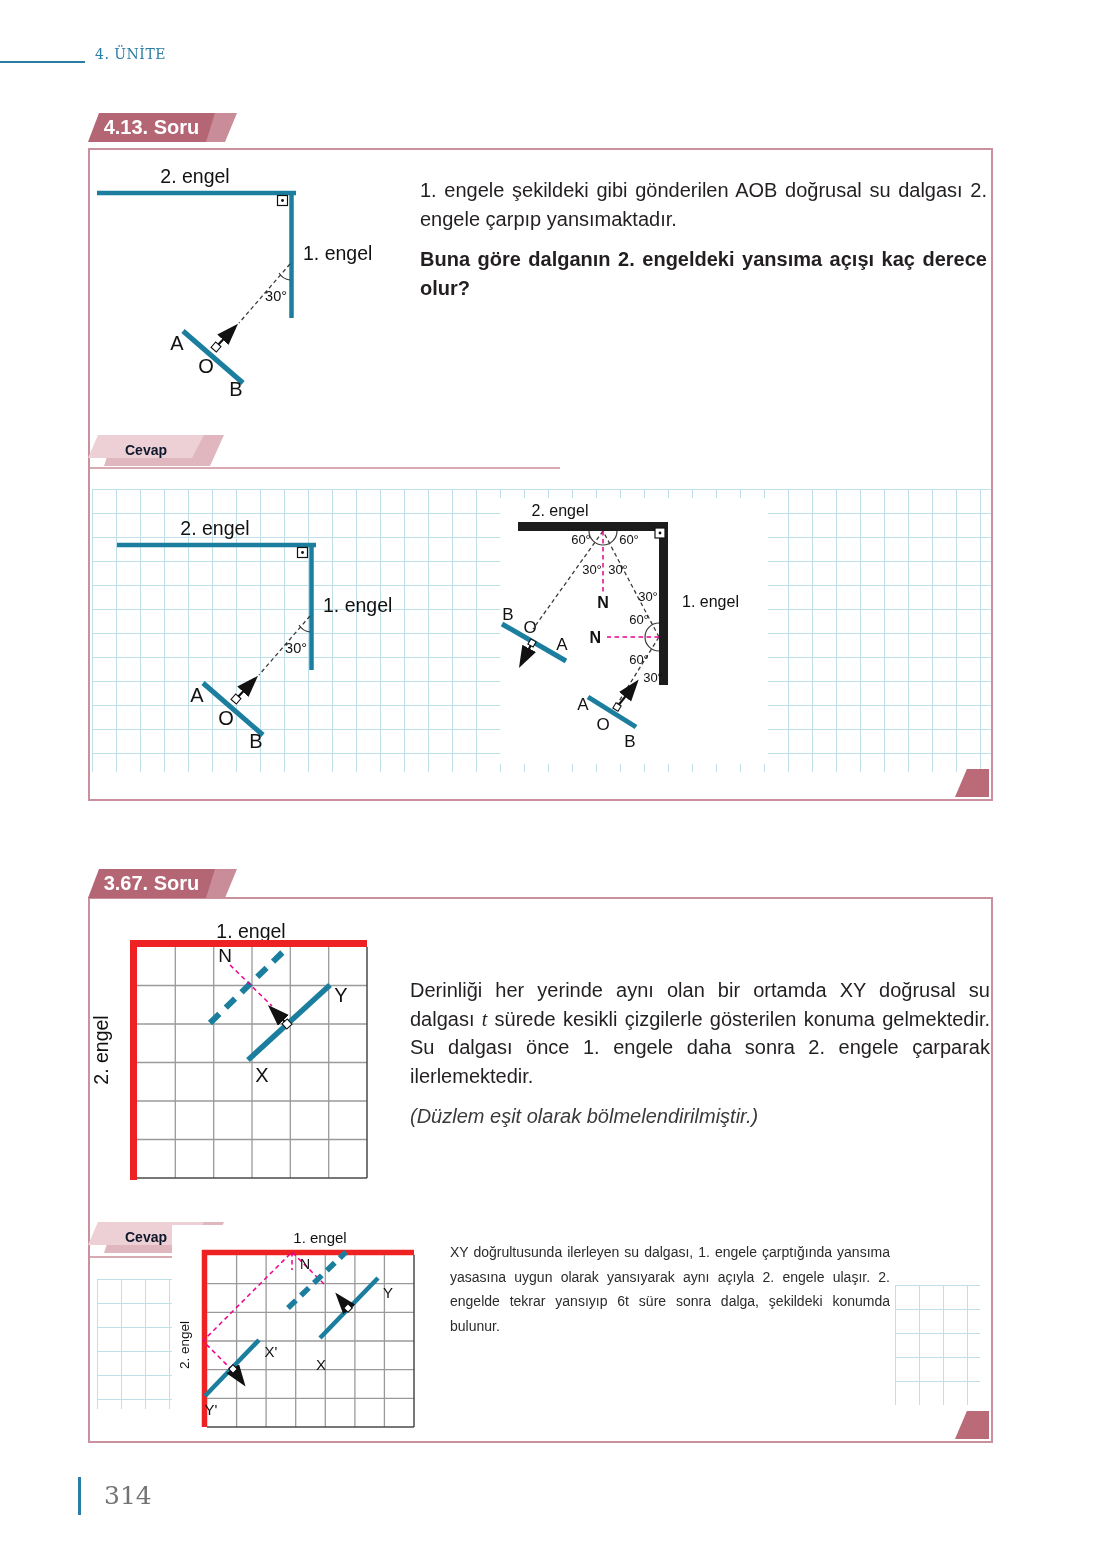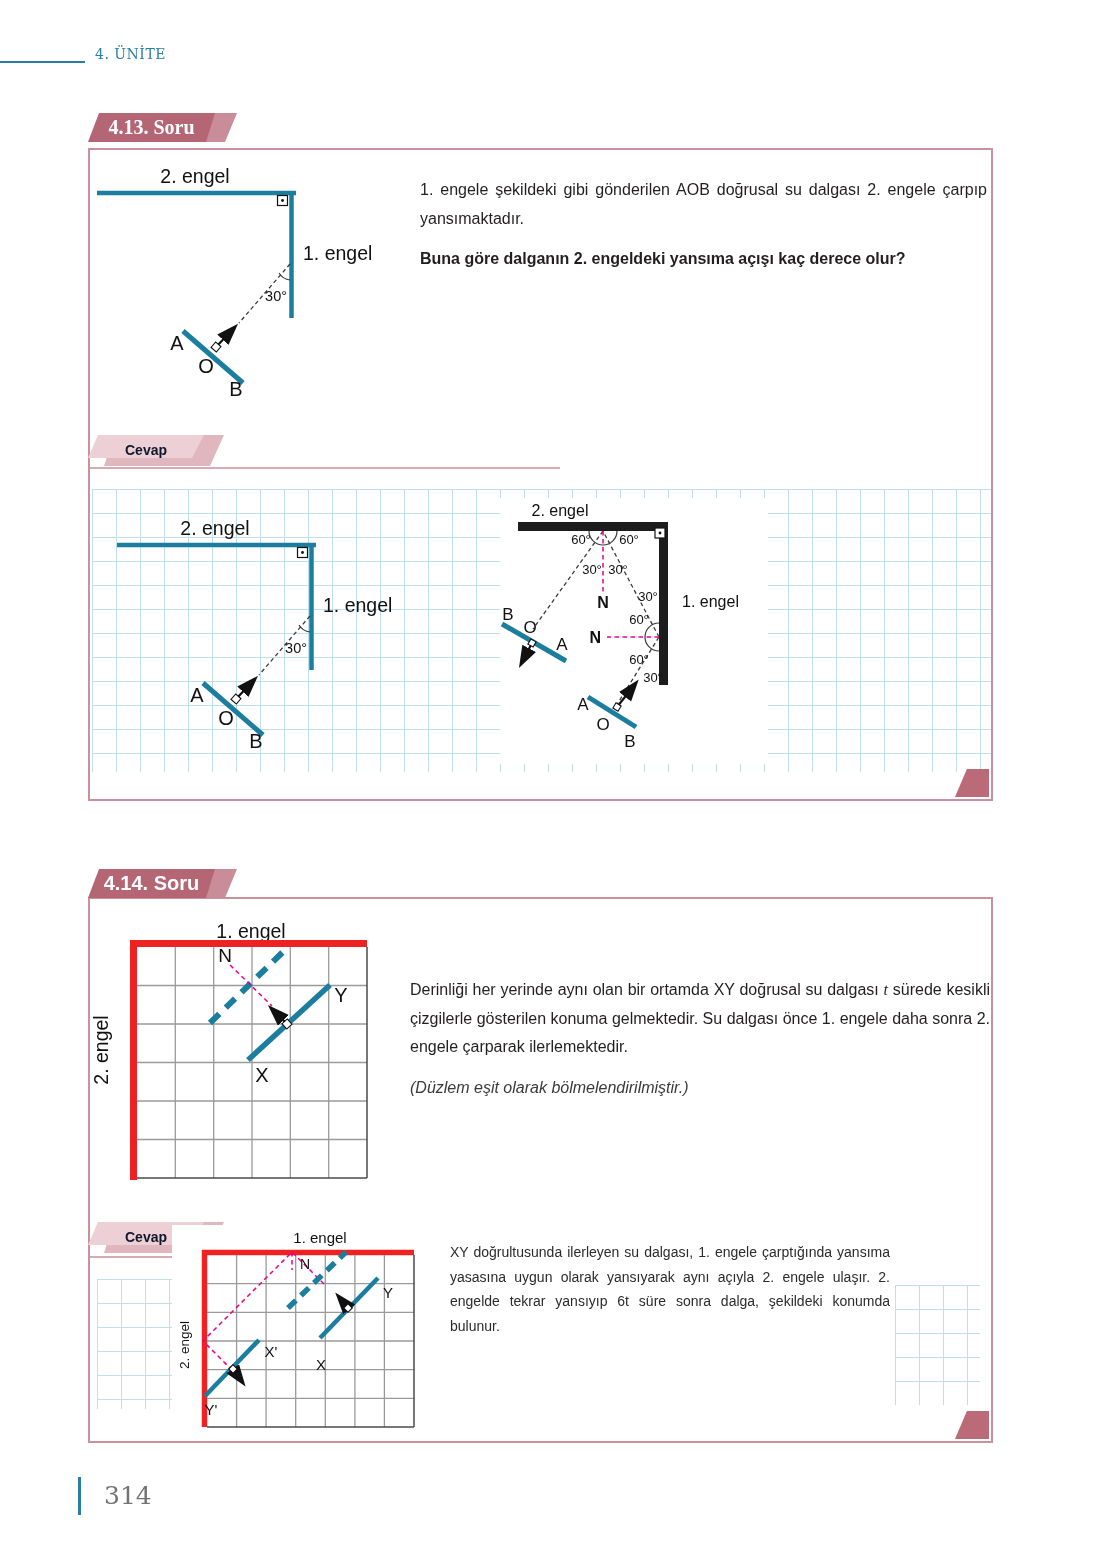--- a/index.html
+++ b/index.html
@@ -34,21 +34,21 @@
               color:#0f172a;font-weight:bold;font-size:14px;line-height:31px;text-align:center;}
   .cevap-underline{position:absolute;height:2px;background:#d9aab2;z-index:1;}
 
   
   .cyangrid{position:absolute;
      background-image:linear-gradient(to right,#bfe0e9 1px,transparent 1px),
                       linear-gradient(to bottom,#bfe0e9 1px,transparent 1px);
      background-size:24px 24px;}
 
   
-  .qtext{position:absolute;font-size:16px;line-height:28.5px;text-align:justify;}
+  .qtext{position:absolute;font-size:20px;line-height:28.5px;text-align:justify;}
   .qtext p{margin:0 0 12px 0;}
   .qtext .b{font-weight:bold;}
   .qtext .it{font-style:italic;color:#3a3a3a;}
   .seg-i{font-style:italic;font-family:"Liberation Serif",serif;}
   .anstext{position:absolute;font-size:14px;line-height:24.5px;text-align:justify;color:#2b2b2b;z-index:2;}
 
   
   .fig{position:absolute;}
   svg text{font-family:"Liberation Sans",sans-serif;fill:#111;}
   .ray{stroke:#3a3a3a;stroke-width:1.3;stroke-dasharray:4 3;fill:none;}
@@ -68,21 +68,21 @@
   .pgnum{position:absolute;left:104px;top:1481px;font-family:"DejaVu Serif",serif;font-size:25px;color:#737373;}
 </style>
 </head>
 <body>
 
 <div id="page">
 
   <div class="hdr-line"></div>
   <div class="hdr-title">4. ÜNİTE</div>
 
-  <div class="soru" style="top:113px;font-family:Liberation Serif, serif;">
+  <div class="soru" style="top:113px;">
     <div class="tab"></div>
     <div class="main">4.13. Soru</div>
   </div>
 
   <div class="qbox" id="box13">
     <div class="cyangrid" style="left:2px;top:339px;width:899px;height:283px;"></div>
     <div class="corner-tab"></div>
   </div>
 
   <div class="qtext" style="left:420px;top:176px;width:567px;">
@@ -187,21 +187,21 @@
     <line class="tealln" x1="2" y1="126" x2="66" y2="163" stroke-width="5"></line>
     <text x="8" y="122" text-anchor="middle" font-size="17">B</text>
     <text x="30" y="135" text-anchor="middle" font-size="17">O</text>
     <text x="62" y="152" text-anchor="middle" font-size="17">A</text>
     <line class="arrow" x1="32" y1="145" x2="21" y2="166" marker-end="url(#ah3)"></line>
     <rect class="diam" x="-3" y="-3" width="6" height="6" transform="translate(32,145) rotate(30)"></rect>
   </svg>
 
   <div class="soru" style="top:869px;">
     <div class="tab"></div>
-    <div class="main">4.14. Soru</div>
+    <div class="main">3.67. Soru</div>
   </div>
 
   <div class="qbox" id="box14">
     <div class="cyangrid" style="left:7px;top:380px;width:82px;height:130px;"></div>
     <div class="cyangrid" style="left:805px;top:386px;width:85px;height:120px;"></div>
     <div class="corner-tab"></div>
   </div>
 
   <div class="qtext" style="left:410px;top:936px;width:580px;margin-top:40px;">
     <p><span>Derinliği her yerinde aynı olan bir ortamda XY doğrusal su dalgası </span><span class="seg-i">t</span><span> sürede kesikli çizgilerle gösterilen konuma gelmektedir. Su dalgası önce 1. engele daha sonra 2. engele çarparak ilerlemektedir.</span></p>

